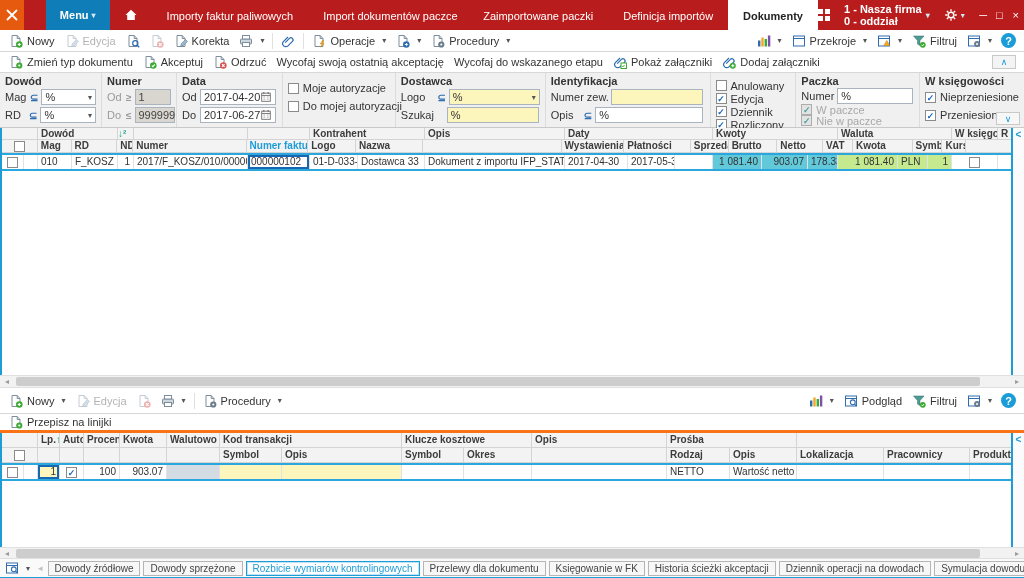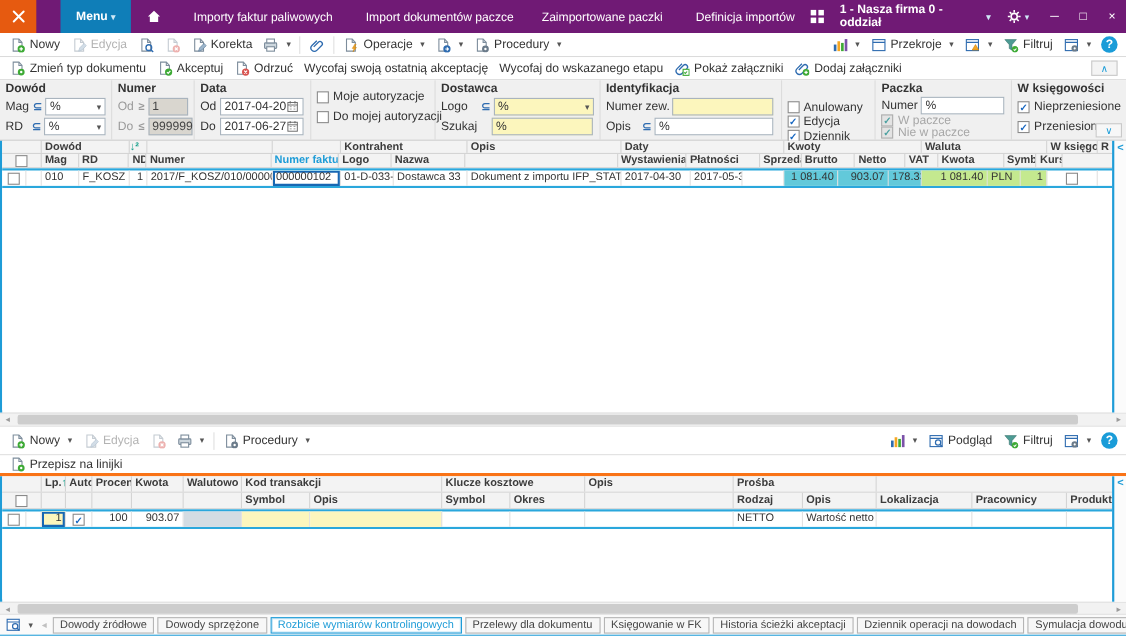--- a/index.html
+++ b/index.html
@@ -2,21 +2,21 @@
 <html><head>
 <meta charset="utf-8">
 <style>
   *{box-sizing:border-box;margin:0;padding:0}
   html,body{width:1024px;height:578px;overflow:hidden}
   body{font-family:"Liberation Sans",sans-serif;font-size:11px;color:#333;background:#fff;position:relative}
   .ic{width:14px;height:14px;flex:0 0 auto}
   .ic12{width:12px;height:12px;flex:0 0 auto}
   .dd{font-size:8px;color:#555;margin-left:3px}
   
-  .titlebar{height:30px;background:#701a75;display:flex;align-items:stretch;color:#fff}
+  .titlebar{height:30px;background:#b91c1c;display:flex;align-items:stretch;color:#fff}
   .appicon{width:34px;background:#e65a10;display:flex;align-items:center;justify-content:center}
   .menu-btn{background:#0f7eb8;display:flex;align-items:center;padding:0 14px;font-weight:bold;cursor:pointer;margin-left:22px}
   .menu-btn .dd{color:#cfe9f7}
   .home-btn{display:flex;align-items:center;padding:0 14px;cursor:pointer}
   .t-tabs{display:flex;align-items:stretch}
   .t-tab{display:flex;align-items:center;padding:16px 15px;cursor:pointer;white-space:nowrap}
   .t-tab.clip{max-width:160px;overflow:hidden}
   .t-tab.active{background:#fff;color:#222;font-weight:bold}
   .tb-right{margin-left:auto;display:flex;align-items:center}
   .apps-grid{display:grid;grid-template-columns:5px 5px;grid-gap:2px;margin-right:14px;cursor:pointer}
@@ -214,20 +214,21 @@
   <div class="home-btn">
       <svg class="ic">
         <use href="#i-home"></use>
       </svg>
     </div>
   <div class="t-tabs">
     <div class="t-tab">Importy faktur paliwowych</div>
     <div class="t-tab clip">Import dokumentów paczce</div>
     <div class="t-tab">Zaimportowane paczki</div>
     <div class="t-tab">Definicja importów</div>
+    <div class="t-tab active">Dokumenty</div>
   </div>
   <div class="tb-right">
     <div class="apps-grid">
         <i></i>
         <i></i>
         <i></i>
         <i></i>
       </div>
     <div class="company">
         <span>1 - Nasza firma 0 - oddział</span>
@@ -466,21 +467,21 @@
     <div class="frow">
         <span class="flabel" style="width:58px">Numer zew.</span>
         <span class="inp yellow" style="width:92px"></span>
       </div>
     <div class="frow">
         <span class="flabel" style="width:28px">Opis</span>
         <span class="op">⊆</span>
         <span class="inp" style="width:108px">%</span>
       </div>
   </div>
-  <div class="fsec" style="width:86px;padding-top:18px">
+  <div class="fsec" style="width:86px;padding-top:6px">
     <div class="frow" style="height:13px">
         <span class="cb"></span>
         <span class="cblabel">Anulowany</span>
       </div>
     <div class="frow" style="height:13px">
         <span class="cb">✓</span>
         <span class="cblabel">Edycja</span>
       </div>
     <div class="frow" style="height:13px">
         <span class="cb">✓</span>

